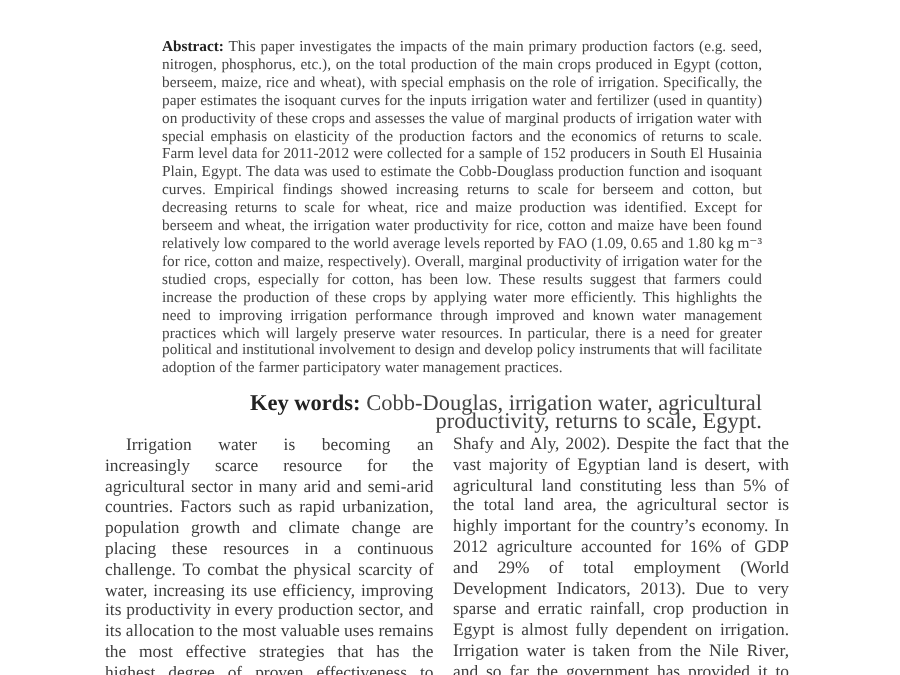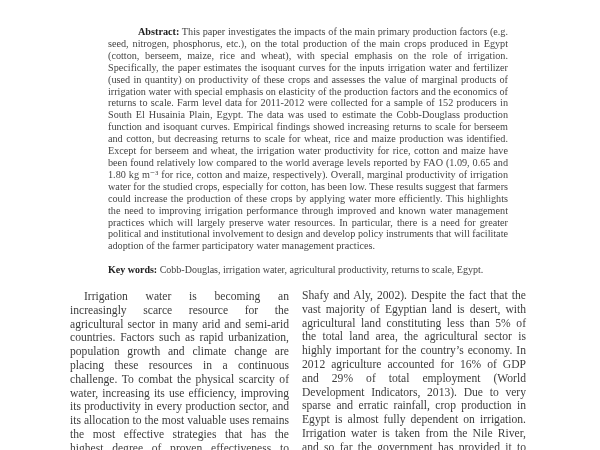--- a/index.html
+++ b/index.html
@@ -8,24 +8,24 @@
     background: #ffffff;
     font-family: "Liberation Serif", "DejaVu Serif", serif;
     color: #3a3a3a;
     position: relative;
   }
   .abstract {
     position: absolute; left: 108px; top: 26px; width: 400px;
     font-size: 10.2px; line-height: 11.9px; text-align: justify;
     color: #444;
   }
-  .abstract b { color: #222; margin-left: 30px; }
+  .abstract b { color: #222; }
   .keywords {
     position: absolute; left: 108px; top: 264px; width: 400px;
-    font-size: 10px; line-height: 11.9px; color: #444;
+    font-size: 15px; line-height: 11.9px; color: #444; text-align: right;
   }
   .keywords b { color: #222; }
   .col {
     position: absolute; top: 290px; width: 219px;
     font-size: 11.6px; line-height: 13.8px; text-align: justify;
     color: #3c3c3c;
   }
   .col.left { left: 70px; }
   .col.right { left: 302px; top: 289px; width: 224px; }
   .col p { margin: 0; text-indent: 14px; }

